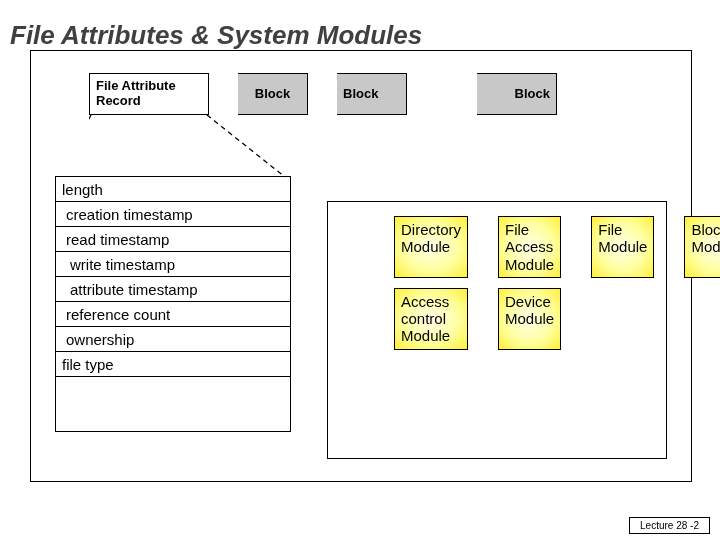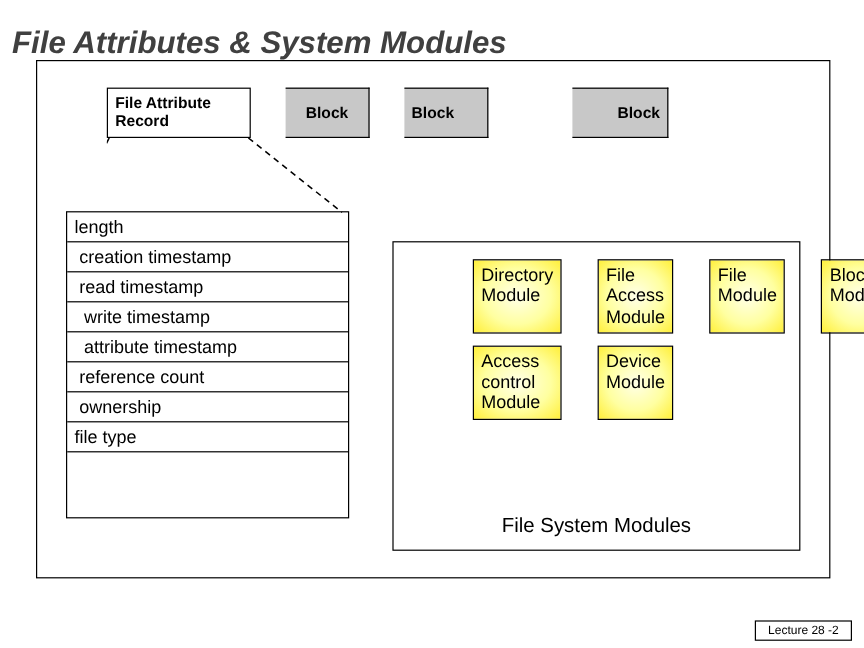--- a/index.html
+++ b/index.html
@@ -193,18 +193,17 @@
       <div class="mod">
           <span style="white-space:pre-line;">Access
 control
 Module</span>
         </div>
       <div class="mod">
           <span style="white-space:pre-line;">Device
 Module</span>
         </div>
     </div>
-    <div class="mod-caption">File System Modules</div>
   </div>
 
 </div>
 
 <div class="lecture">Lecture 28 -2</div>
 
 </body></html>

